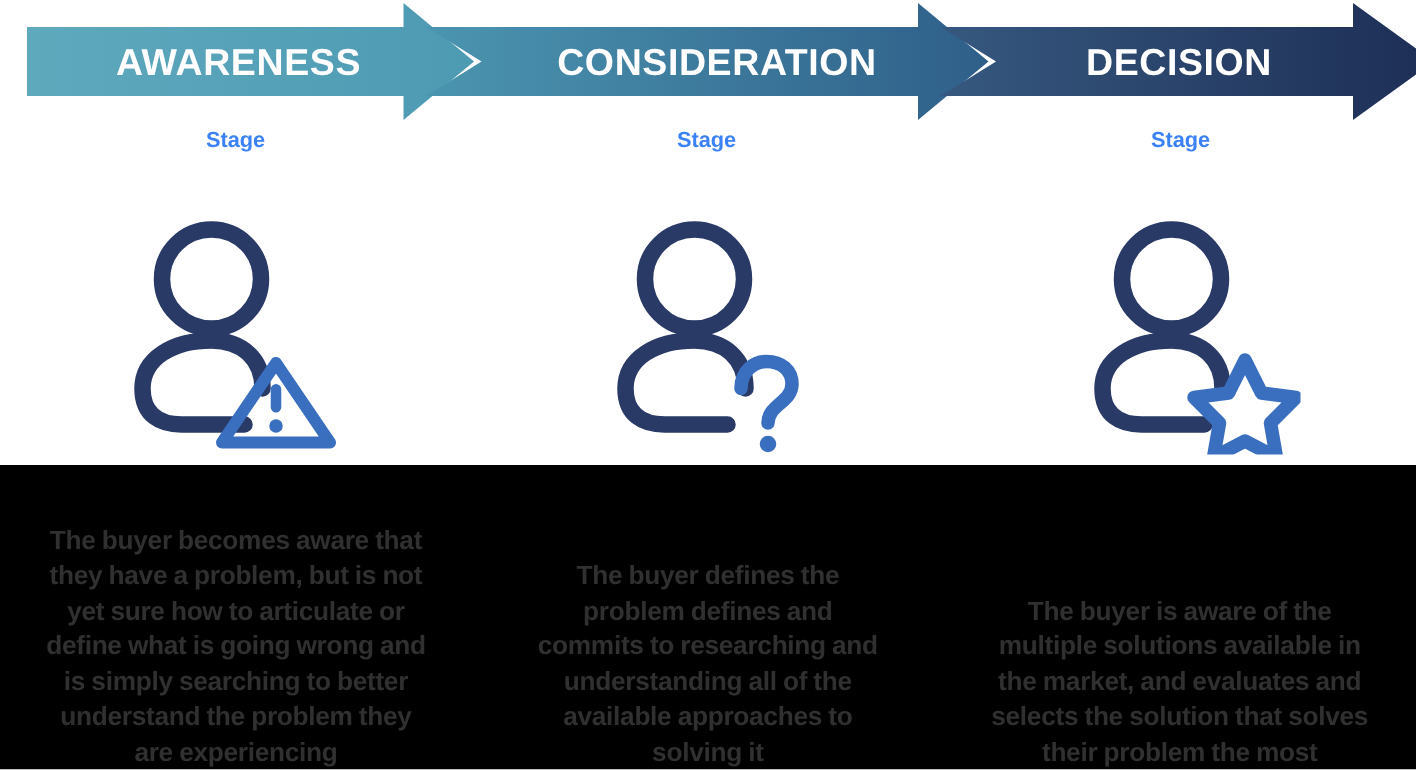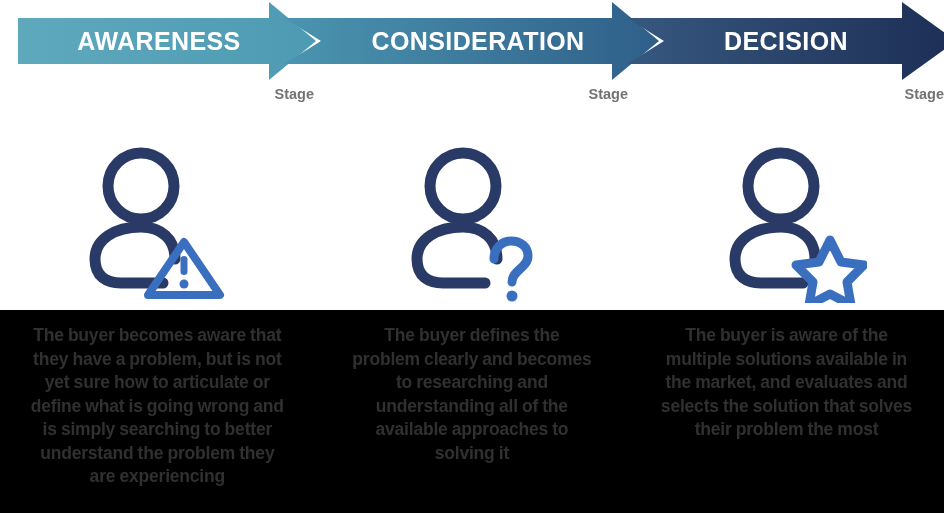--- a/index.html
+++ b/index.html
@@ -31,24 +31,24 @@
     font-size: 25px;
     fill: #ffffff;
     letter-spacing: 0.4px;
   }
 
   
   .stage-caption {
     position: absolute;
     top: 86px;
     width: 314px;
-    text-align: right;
+    text-align: center;
     font-size: 14.5px;
     font-weight: bold;
-    color: #737373;
+    color: #3b82f6;
     font-family: "Liberation Sans", sans-serif;
   }
   #stage-caption-0 { left: 0px; }
   #stage-caption-1 { left: 314px; }
   #stage-caption-2 { left: 630px; }
 
   
   #persona-row {
     position: absolute;
     left: 0;
@@ -77,20 +77,21 @@
     height: 203px;
     background: #000000;
     display: flex;
   }
   .desc-cell {
     width: 314.6px;
     padding-top: 14px;
     box-sizing: border-box;
     display: flex;
     justify-content: center;
+    align-items: flex-end;
   }
   .desc-text {
     color: #303030;
     font-family: "Liberation Sans", sans-serif;
     font-size: 17.5px;
     line-height: 23.5px;
     font-weight: bold;
     text-align: center;
     width: 258px;
     word-spacing: -0.5px;
@@ -183,18 +184,18 @@
       </g>
     </svg>
   </div>
 </div>
 
 <div id="description-zone">
   <div class="desc-cell" id="desc-cell-0">
     <div class="desc-text">The buyer becomes aware that they have a problem, but is not yet sure how to articulate or define what is going wrong and is simply searching to better understand the problem they are experiencing</div>
   </div>
   <div class="desc-cell" id="desc-cell-1">
-    <div class="desc-text">The buyer defines the problem clearly and becomes to researching and understanding all of the available approaches to solving it</div>
+    <div class="desc-text">The buyer defines the problem defines and commits to researching and understanding all of the available approaches to solving it</div>
   </div>
   <div class="desc-cell" id="desc-cell-2">
     <div class="desc-text">The buyer is aware of the multiple solutions available in the market, and evaluates and selects the solution that solves their problem the most</div>
   </div>
 </div>
 
 </body></html>

